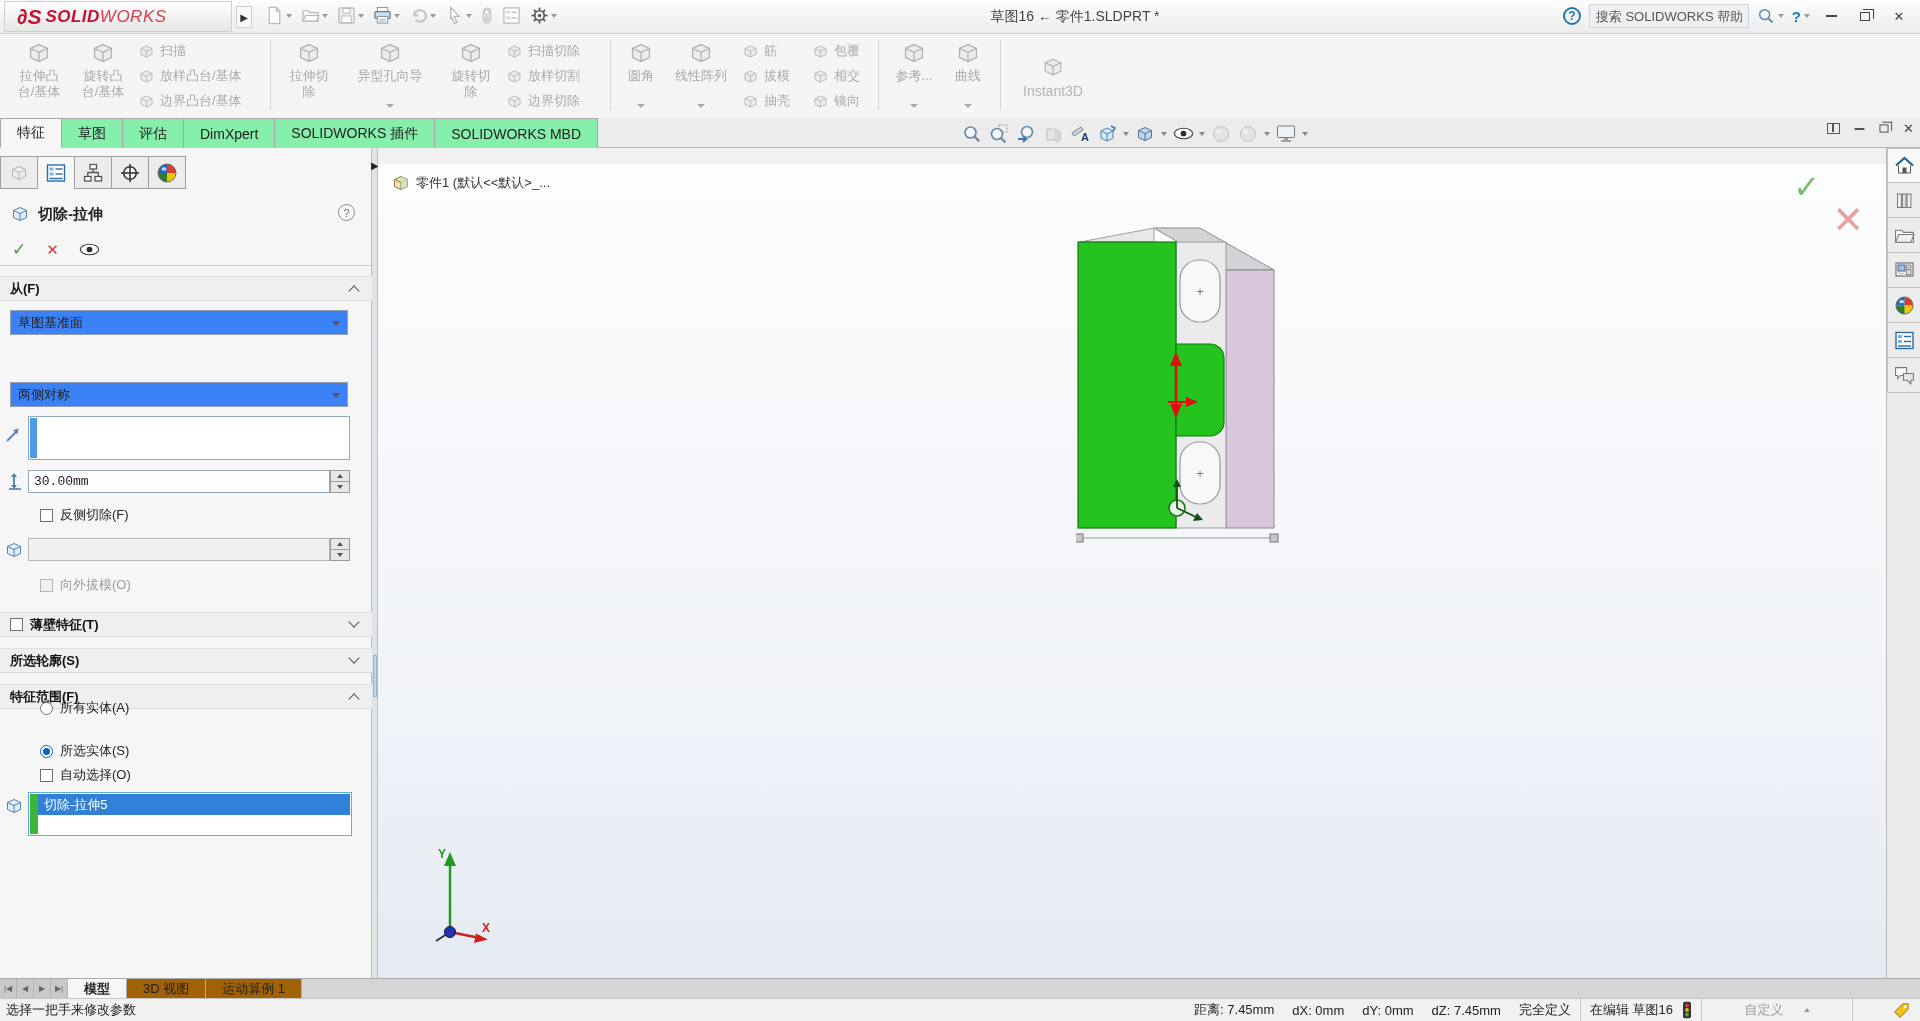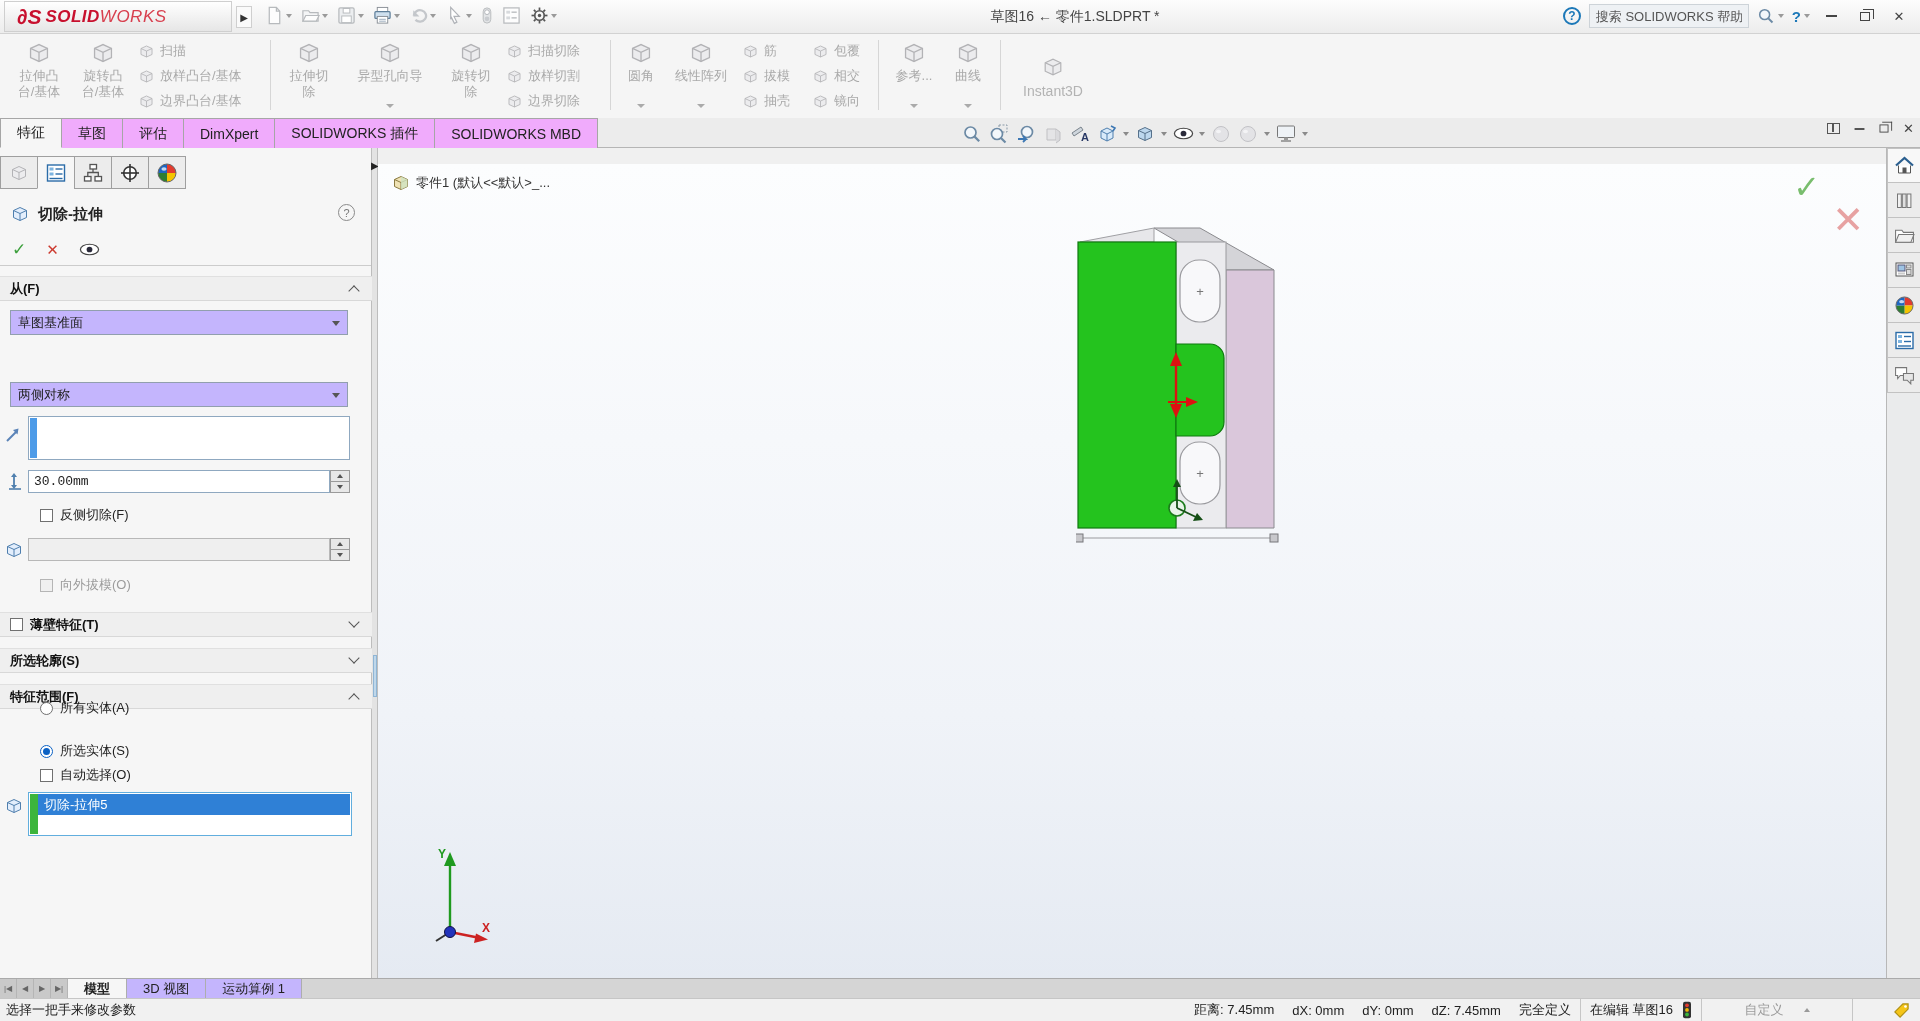--- a/index.html
+++ b/index.html
@@ -37,21 +37,21 @@
   .rbig{position:absolute;top:4px;width:62px;height:78px;text-align:center;color:#a9a9a9;font-size:13px;line-height:16px}
   .rbig svg{width:26px;height:26px;margin:2px auto 2px}
   .rstackrow{position:absolute;height:22px;display:flex;align-items:center;gap:5px;color:#a9a9a9;font-size:13px;white-space:nowrap}
   .rstackrow svg{width:17px;height:17px}
   .rdd{position:absolute;width:0;height:0;border-left:4px solid transparent;border-right:4px solid transparent;border-top:4.5px solid #aaa}
   .i3d{position:absolute;left:880px;top:4px;width:90px;height:78px;color:#b3b3b3;font-size:14px;display:flex;align-items:center;justify-content:center;flex-direction:column;gap:4px}
 
   
   .tabrow{position:absolute;left:0;top:118px;width:1920px;height:30px;background:#ececec;border-bottom:1px solid #b5b5b5}
   .tabs{display:flex;height:30px}
-  .tab{height:30px;padding:0 16px;display:flex;align-items:center;background:#f0abfc;border:1px solid #a6a6a6;border-bottom:none;color:#222;font-size:14px;margin-right:-1px}
+  .tab{height:30px;padding:0 16px;display:flex;align-items:center;background:#86efac;border:1px solid #a6a6a6;border-bottom:none;color:#222;font-size:14px;margin-right:-1px}
   .tab.active{background:#f6f6f6;border-bottom:1px solid #f6f6f6;z-index:2}
   .docwin{position:absolute;right:6px;top:4px;display:flex;align-items:center;gap:14px}
   .docwin .wrest,.docwin .wmin{transform:scale(.9)}
   .pane-ic{width:13px;height:11px;border:1.5px solid #555;position:relative}
   .pane-ic::before{content:"";position:absolute;left:4px;top:0;width:1.5px;height:8px;background:#555}
   .xchar{color:#444;font-size:13px;line-height:13px}
 
   
   .hud{position:absolute;left:960px;top:119px;height:29px;display:flex;align-items:center;gap:3px}
   .hudi{width:24px;height:24px;display:flex;align-items:center;justify-content:center}
@@ -68,21 +68,21 @@
   .pm-header svg{width:20px;height:20px}
   .pm-help{position:absolute;right:16px;top:56px;width:17px;height:17px;border-radius:50%;border:1.5px solid #8a8a8a;color:#777;font-size:11px;display:flex;align-items:center;justify-content:center}
   .pm-actions{position:absolute;left:0;top:86px;width:100%;height:32px;display:flex;align-items:center;gap:20px;padding-left:12px;border-bottom:1px solid #cccccc}
   .okmark{color:#3da03d;font-size:17px;font-weight:bold}
   .xmark{color:#cc3a2f;font-size:15px;font-weight:bold}
   .pm-actions svg{width:21px;height:13px}
   .sechdr{position:absolute;left:0;width:372px;height:25px;background:#efefef;border-top:1px solid #e0e0e0;border-bottom:1px solid #d8d8d8;display:flex;align-items:center;padding-left:10px;font-weight:bold;color:#111;font-size:13px}
   .chev{position:absolute;right:14px;width:8px;height:8px;border-right:1.7px solid #555;border-bottom:1.7px solid #555}
   .chev.up{transform:rotate(-135deg);top:10px}
   .chev.down{transform:rotate(45deg);top:5px}
-  .dropdown{position:absolute;left:10px;width:338px;height:25px;background:#c4b5fd;border:1px solid #919fae;display:flex;align-items:center;padding-left:7px;font-size:13px;color:#222}
+  .dropdown{position:absolute;left:10px;width:338px;height:25px;background:#3b82f6;border:1px solid #919fae;display:flex;align-items:center;padding-left:7px;font-size:13px;color:#222}
   .dd-arr{position:absolute;right:7px;top:10px;width:0;height:0;border-left:4.5px solid transparent;border-right:4.5px solid transparent;border-top:5px solid #555}
   .selbox{position:absolute;left:28px;width:322px;background:#fff;border:1px solid #8fa8c0}
   .selbar{position:absolute;left:1px;top:1px;bottom:1px;width:7px}
   .rowic{position:absolute;left:4px;width:20px;height:20px}
   .num-input{position:absolute;left:28px;width:302px;height:23px;border:1px solid #8fa8c0;background:#fff;font-size:13px;padding:0 5px;color:#222;font-family:Liberation Mono, monospace}
   .num-input.dis{background:#efefef;border-color:#b8b8b8}
   .spin{position:absolute;left:330px;width:20px;height:23px;border:1px solid #9a9a9a;background:#e8e8e8;display:flex;flex-direction:column}
   .spin span{flex:1;display:flex;align-items:center;justify-content:center}
   .spin span:first-child{border-bottom:1px solid #9a9a9a}
   .tri-up{width:0;height:0;border-left:3.5px solid transparent;border-right:3.5px solid transparent;border-bottom:4px solid #555}
@@ -112,21 +112,21 @@
 
   
   .taskpane{position:absolute;left:1886px;top:148px;width:34px;height:830px;background:#eaebec;border-left:1px solid #b8b8b8}
   .tp-cell{width:34px;height:35px;border:1px solid #c2c2c2;border-top:none;display:flex;align-items:center;justify-content:center;background:#ececec}
   .tp-cell:first-child{border-top:1px solid #c2c2c2;background:#f8f8f8}
   .tp-cell svg{width:21px;height:19px}
 
   
   .bottomtabs{position:absolute;left:0;top:978px;width:1920px;height:20px;background:#d5d5d5;border-top:1px solid #aaa;display:flex;align-items:stretch}
   .bt-nav{width:17px;border-right:1px solid #b5b5b5;background:#c9c9c9;color:#666;font-size:8px;display:flex;align-items:center;justify-content:center}
-  .bt-tab{padding:0 16px;display:flex;align-items:center;font-size:13px;color:#222;background:#c4b5fd;border-right:1px solid #adadad}
+  .bt-tab{padding:0 16px;display:flex;align-items:center;font-size:13px;color:#222;background:#a16207;border-right:1px solid #adadad}
   .bt-tab.active{background:#f6f6f6;font-weight:bold}
 
   
   .statusbar{position:absolute;left:0;top:998px;width:1920px;height:23px;background:#f1f1f1;border-top:1px solid #c6c6c6;display:flex;align-items:center;font-size:13px;color:#222}
   .sb-left{padding-left:6px}
   .sb-right{margin-left:auto;display:flex;align-items:center;height:100%}
   .sb-item{padding:0 9px;white-space:nowrap}
   .sb-sep{width:1px;height:100%;background:#c6c6c6}
   .sb-custom{color:#9a9a9a;padding:0 10px;display:flex;align-items:center;gap:20px;min-width:150px;justify-content:center}
   .sb-tag{padding:0 10px 0 40px}

